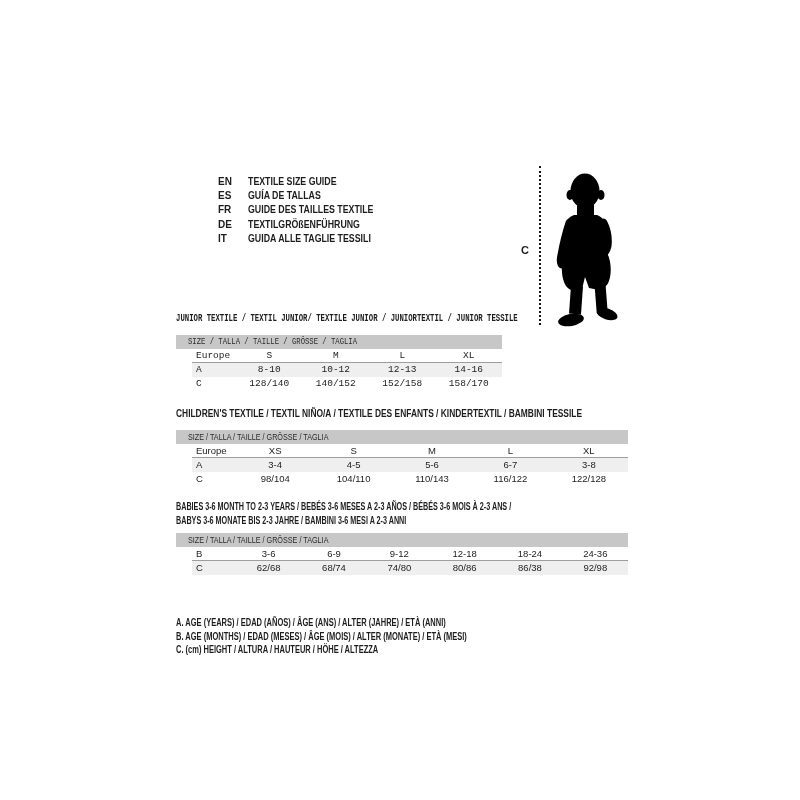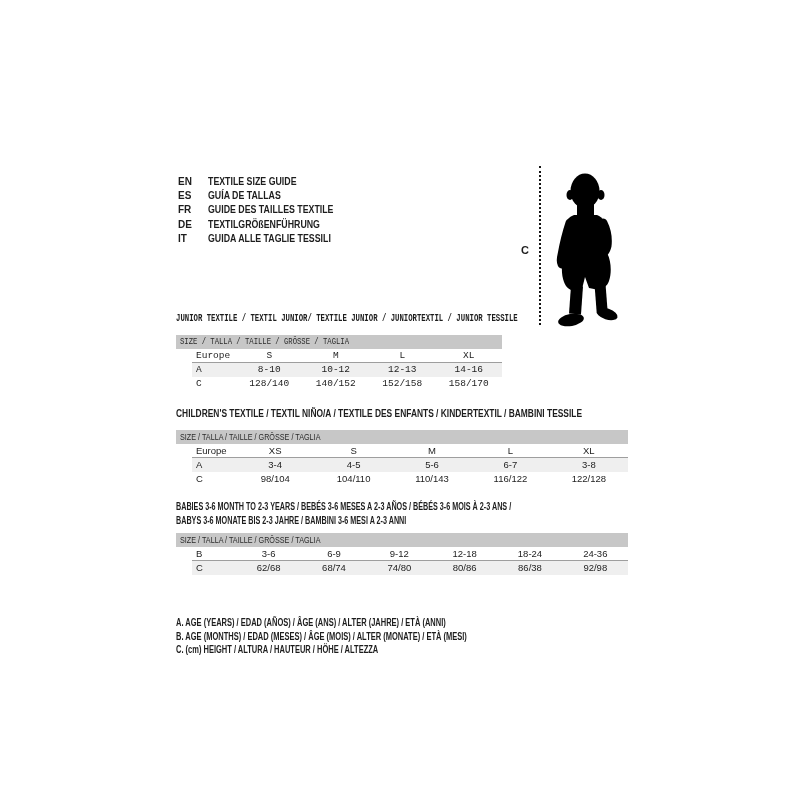--- a/index.html
+++ b/index.html
@@ -6,21 +6,21 @@
   html, body { width: 800px; height: 800px; background: #fff; overflow: hidden; }
   .canvas {
     position: relative; width: 800px; height: 800px; background: #ffffff;
     font-family: "Liberation Sans", sans-serif; color: #1d1d1d;
   }
 
   
   .lang-block { position: absolute; left: 178px; top: 174px; }
   .lang-row { display: flex; height: 14.4px; align-items: center;
               font-size: 10px; font-weight: bold; white-space: nowrap; }
-  .lang-code { width: 30px; }
+  .lang-code { width: 30px; margin-left: 40px; }
   .lang-label { display: inline-block; transform: scaleX(0.88); transform-origin: 0 50%; }
 
   
   .measure-line { position: absolute; left: 539px; top: 166px; height: 159px;
                   width: 0; border-left: 2px dotted #141414; }
   .measure-label { position: absolute; left: 521px; top: 244px;
                    font-size: 11px; font-weight: bold; }
   .silhouette { position: absolute; left: 545px; top: 160px; }
 
   
@@ -29,21 +29,21 @@
   .tbl-children { top: 409px; width: 452px; }
   .tbl-babies   { top: 500px; width: 452px; }
 
   .t-title { height: 10px; line-height: 10px; font-size: 10px; font-weight: bold;
              white-space: nowrap; transform-origin: 0 50%; }
   .tbl-junior .t-title   { transform: scaleX(0.73); }
   .tbl-children .t-title { transform: scaleX(0.84); }
   .tbl-babies .t-title   { height: 13.5px; line-height: 13.5px; transform: scaleX(0.72); }
 
   .t-bar { height: 14px; line-height: 14px; background: #c7c7c7;
-           padding-left: 4px; font-size: 9.5px; color: #2a2a2a; white-space: nowrap; }
+           padding-left: 12px; font-size: 9.5px; color: #2a2a2a; white-space: nowrap; }
   .tbl-junior .t-bar, .tbl-children .t-bar { margin-top: 11px; }
   .tbl-babies .t-bar { margin-top: 6px; }
   .t-bar .cond { display: inline-block; transform: scaleX(0.76); transform-origin: 0 50%; }
 
   .t-row { display: flex; height: 14px; line-height: 14px; font-size: 9.5px; margin-left: 16px; }
   .t-row.rule { border-bottom: 1px solid #9e9e9e; }
   .t-row.shaded { background: #efefef; }
   .t-row .c0 { width: 44px; padding-left: 4px; }
   .t-row .cell { flex: 1 1 0; text-align: center; white-space: nowrap; }
 

